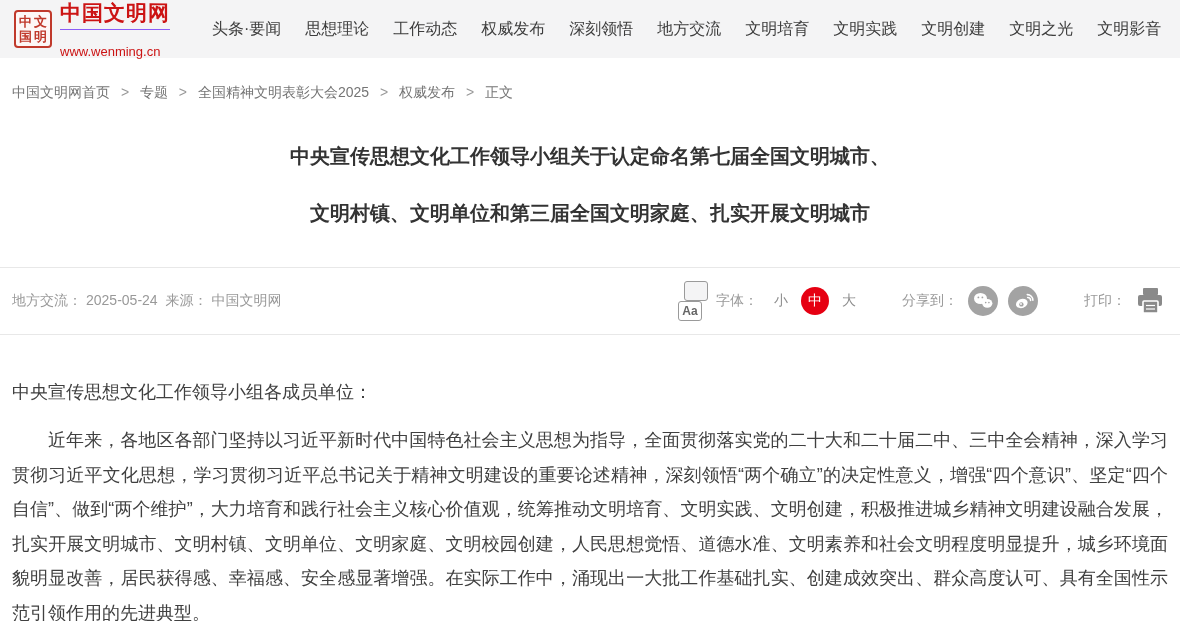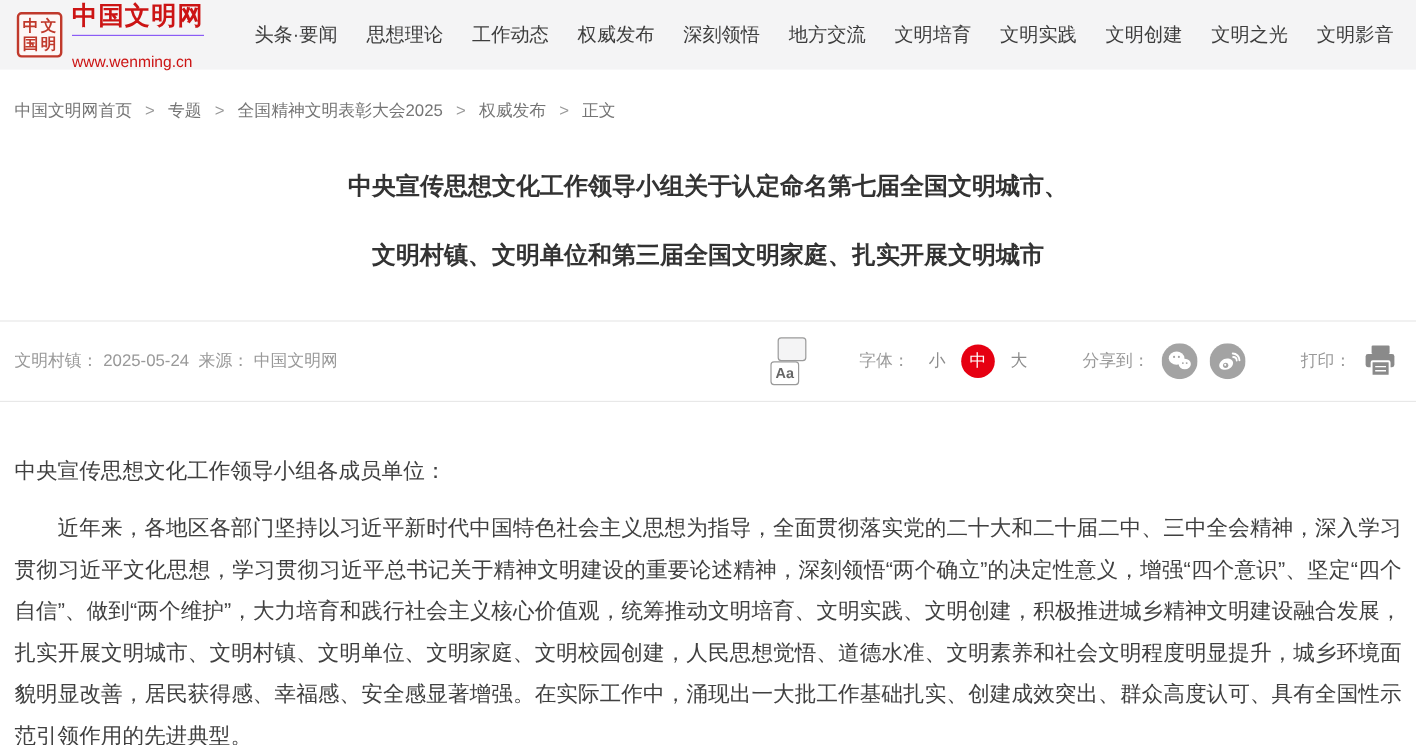--- a/index.html
+++ b/index.html
@@ -71,21 +71,21 @@
     width: 24px; height: 20px;
     border: 1px solid #9a9a9a; border-radius: 3px; background: #f4f4f5;
   }
   .aa-front {
     position: absolute; bottom: 0; left: 0;
     width: 24px; height: 20px;
     border: 1px solid #9a9a9a; border-radius: 3px; background: #ffffff;
     color: #666; font-size: 12px; font-weight: bold;
     display: flex; align-items: center; justify-content: center;
   }
-  .font-label { margin-right: 16px; margin-left: 36px; }
+  .font-label { margin-right: 16px; }
   .font-small { color: #8d8d8d; margin-right: 13px; cursor: pointer; }
   .font-medium {
     width: 28px; height: 28px; border-radius: 50%;
     background: #e60012; color: #fff;
     display: inline-flex; align-items: center; justify-content: center;
     margin-right: 13px; cursor: pointer; font-size: 14px;
   }
   .font-large { color: #8d8d8d; margin-right: 46px; cursor: pointer; }
   .share-label { margin-right: 10px; }
   .share-icon { width: 30px; height: 30px; margin-right: 10px; cursor: pointer; display: inline-block; }
@@ -150,21 +150,21 @@
 </div>
 
 <div class="title">
   <div>中央宣传思想文化工作领导小组关于认定命名第七届全国文明城市、</div>
   <div>文明村镇、文明单位和第三届全国文明家庭、扎实开展文明城市</div>
 </div>
 
 <div class="divider top"></div>
 <div class="meta">
   <div class="meta-left">
-    <span>文明村镇：</span><span>2025-05-24</span>
+    <span>地方交流：</span><span>2025-05-24</span>
     <span>来源：</span><span>中国文明网</span>
   </div>
   <div class="meta-right">
     <span class="aa-icon">
       <span class="aa-back"></span>
       <span class="aa-front">Aa</span>
     </span>
     <span class="font-label">字体：</span>
     <span class="font-small">小</span>
     <span class="font-medium">中</span>

